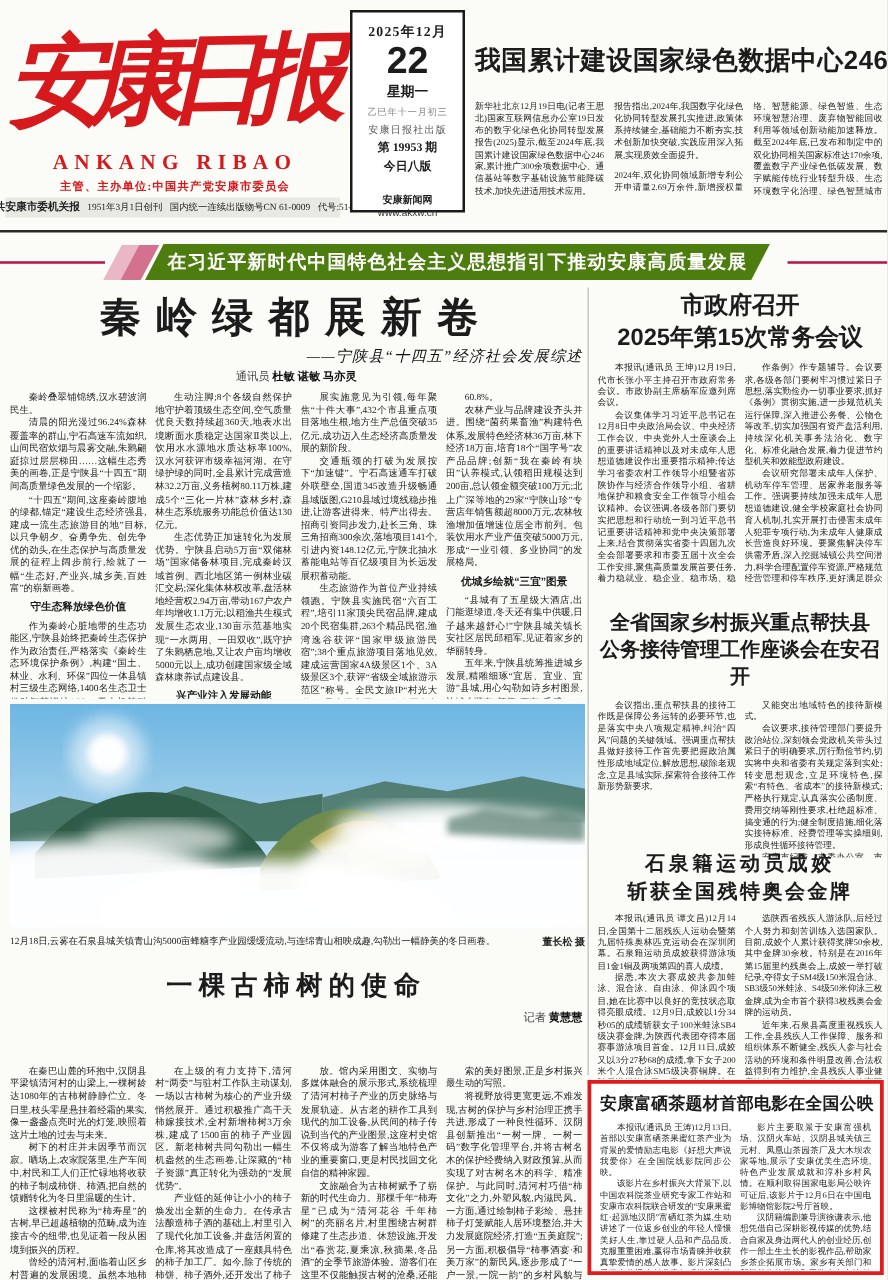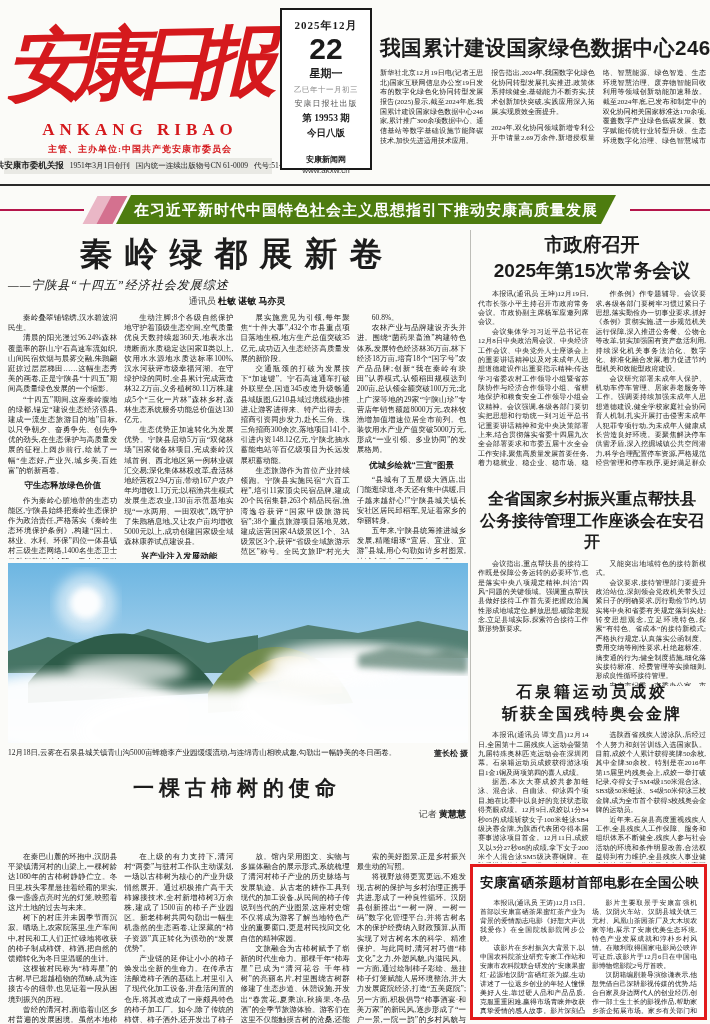--- a/index.html
+++ b/index.html
@@ -26,34 +26,34 @@
   .datebox .lunar{font-size:7.5px;color:#8a8a8a;margin-top:4px;letter-spacing:.5px;}
   .datebox .publisher{font-size:8px;color:#555;margin-top:3px;letter-spacing:1px;}
   .datebox .issue{font-size:9.5px;font-weight:bold;margin-top:3px;}
   .datebox .pages{font-size:9.5px;font-weight:bold;margin-top:2px;}
   .datebox .site{font-size:8px;font-weight:bold;margin-top:14px;}
   .datebox .url{font-size:8px;color:#333;margin-top:1px;font-family:"Liberation Sans",sans-serif;}
   
   .top-article{position:absolute;left:380px;top:34px;width:326px;}
   .top-article .hl{font-size:21px;font-weight:900;white-space:nowrap;letter-spacing:.5px;
     font-family:"Liberation Sans",sans-serif;transform:scaleX(.98);transform-origin:left;}
-  .top-article .cols{display:flex;gap:8px;height:82px;overflow:hidden;}
+  .top-article .cols{display:flex;gap:8px;margin-top:12px;height:82px;overflow:hidden;}
   .top-article .col{flex:1;font-size:7px;line-height:1.38;text-align:justify;overflow:hidden;}
   .rule{position:absolute;left:0;width:710px;height:2px;background:#2a2a2a;}
   
   .banner-line{position:absolute;top:209px;height:2px;background:#b5164b;}
   .banner-deco{position:absolute;top:196px;height:28px;width:16px;transform:skewX(-28deg);}
   .banner{position:absolute;left:116px;top:195px;width:500px;height:29px;background:#4d7c0f;
     clip-path:polygon(15px 0,100% 0,calc(100% - 15px) 100%,0 100%);
     color:#fff;font-weight:bold;font-size:15px;text-align:center;line-height:29px;letter-spacing:1px;
     font-family:"Liberation Sans",sans-serif;white-space:nowrap;}
   
   .lead-hl{position:absolute;left:8px;top:232px;width:458px;text-align:center;font-size:33px;
     font-weight:900;letter-spacing:12px;font-family:"Liberation Sans",sans-serif;white-space:nowrap;}
-  .lead-sub{position:absolute;left:8px;top:277px;width:458px;text-align:left;font-size:12px;
+  .lead-sub{position:absolute;left:8px;top:277px;width:458px;text-align:right;font-size:12px;
     font-style:italic;letter-spacing:1px;color:#111;}
   .lead-by{position:absolute;left:8px;top:295px;width:458px;text-align:center;font-size:9px;color:#444;}
   .lead-by b{color:#111;}
   .cols4{position:absolute;left:8px;top:313px;width:458px;height:246px;display:flex;gap:7px;}
   .ncol{flex:1;overflow:hidden;}
   .ncol p,.ncol2 p{margin:0;font-size:7.5px;line-height:1.36;text-indent:2em;text-align:justify;}
   .ncol p.subhead,.ncol2 p.subhead{font-weight:bold;text-indent:0;text-align:center;font-size:8.5px;
     margin:4px 0;font-family:"Liberation Sans",sans-serif;}
   
   .photo{position:absolute;left:8px;top:563px;width:460px;height:180px;overflow:hidden;}

